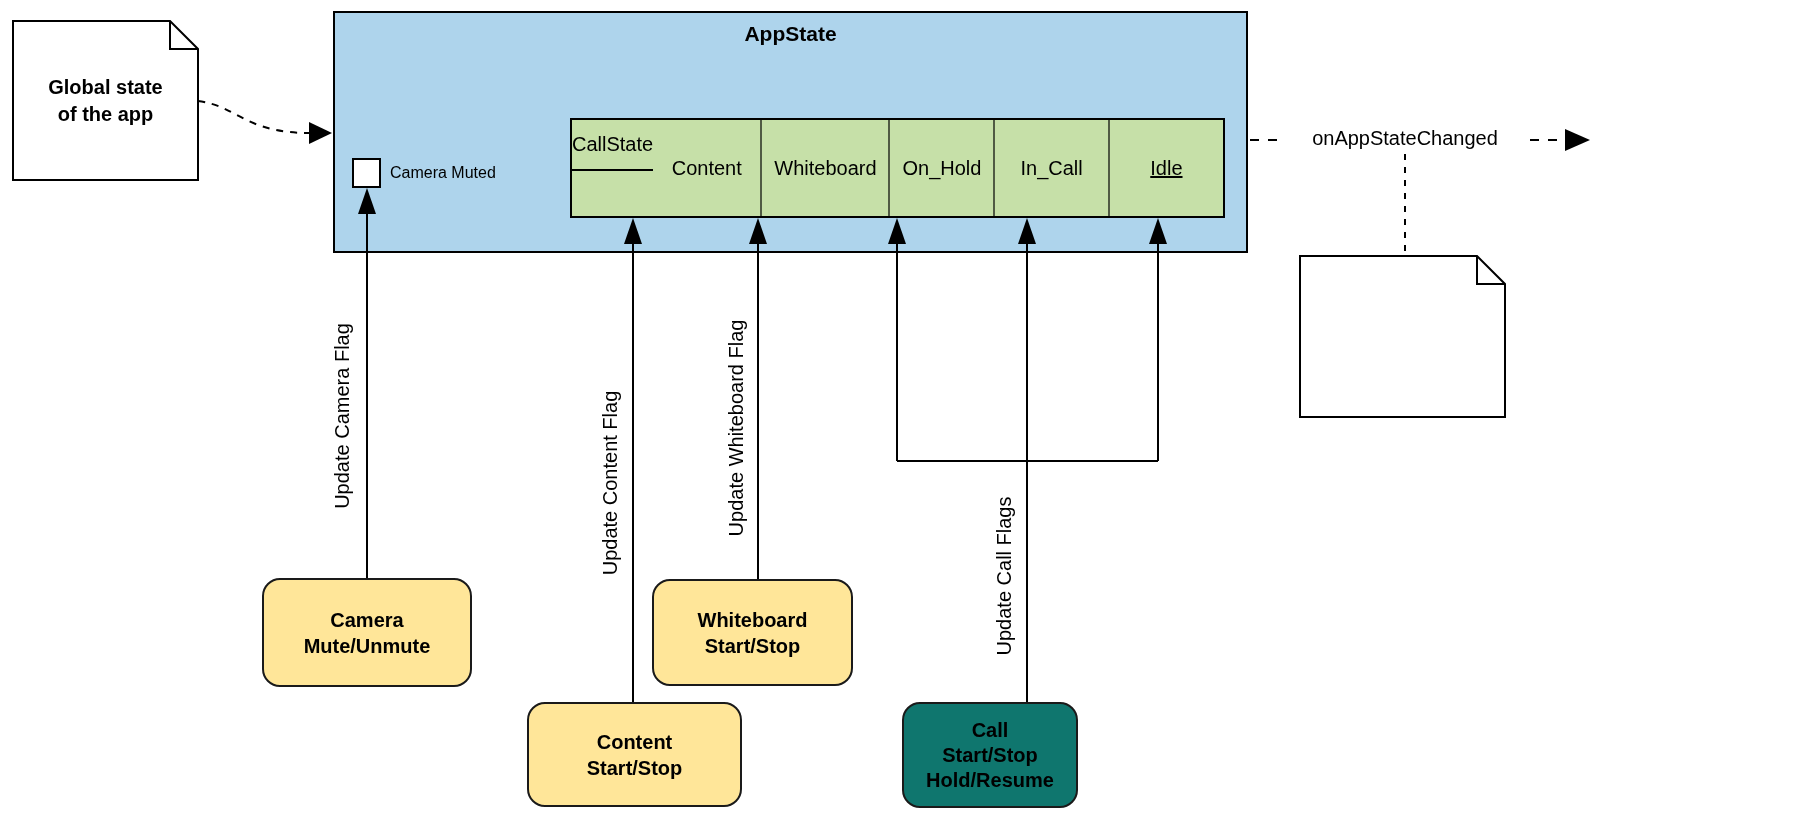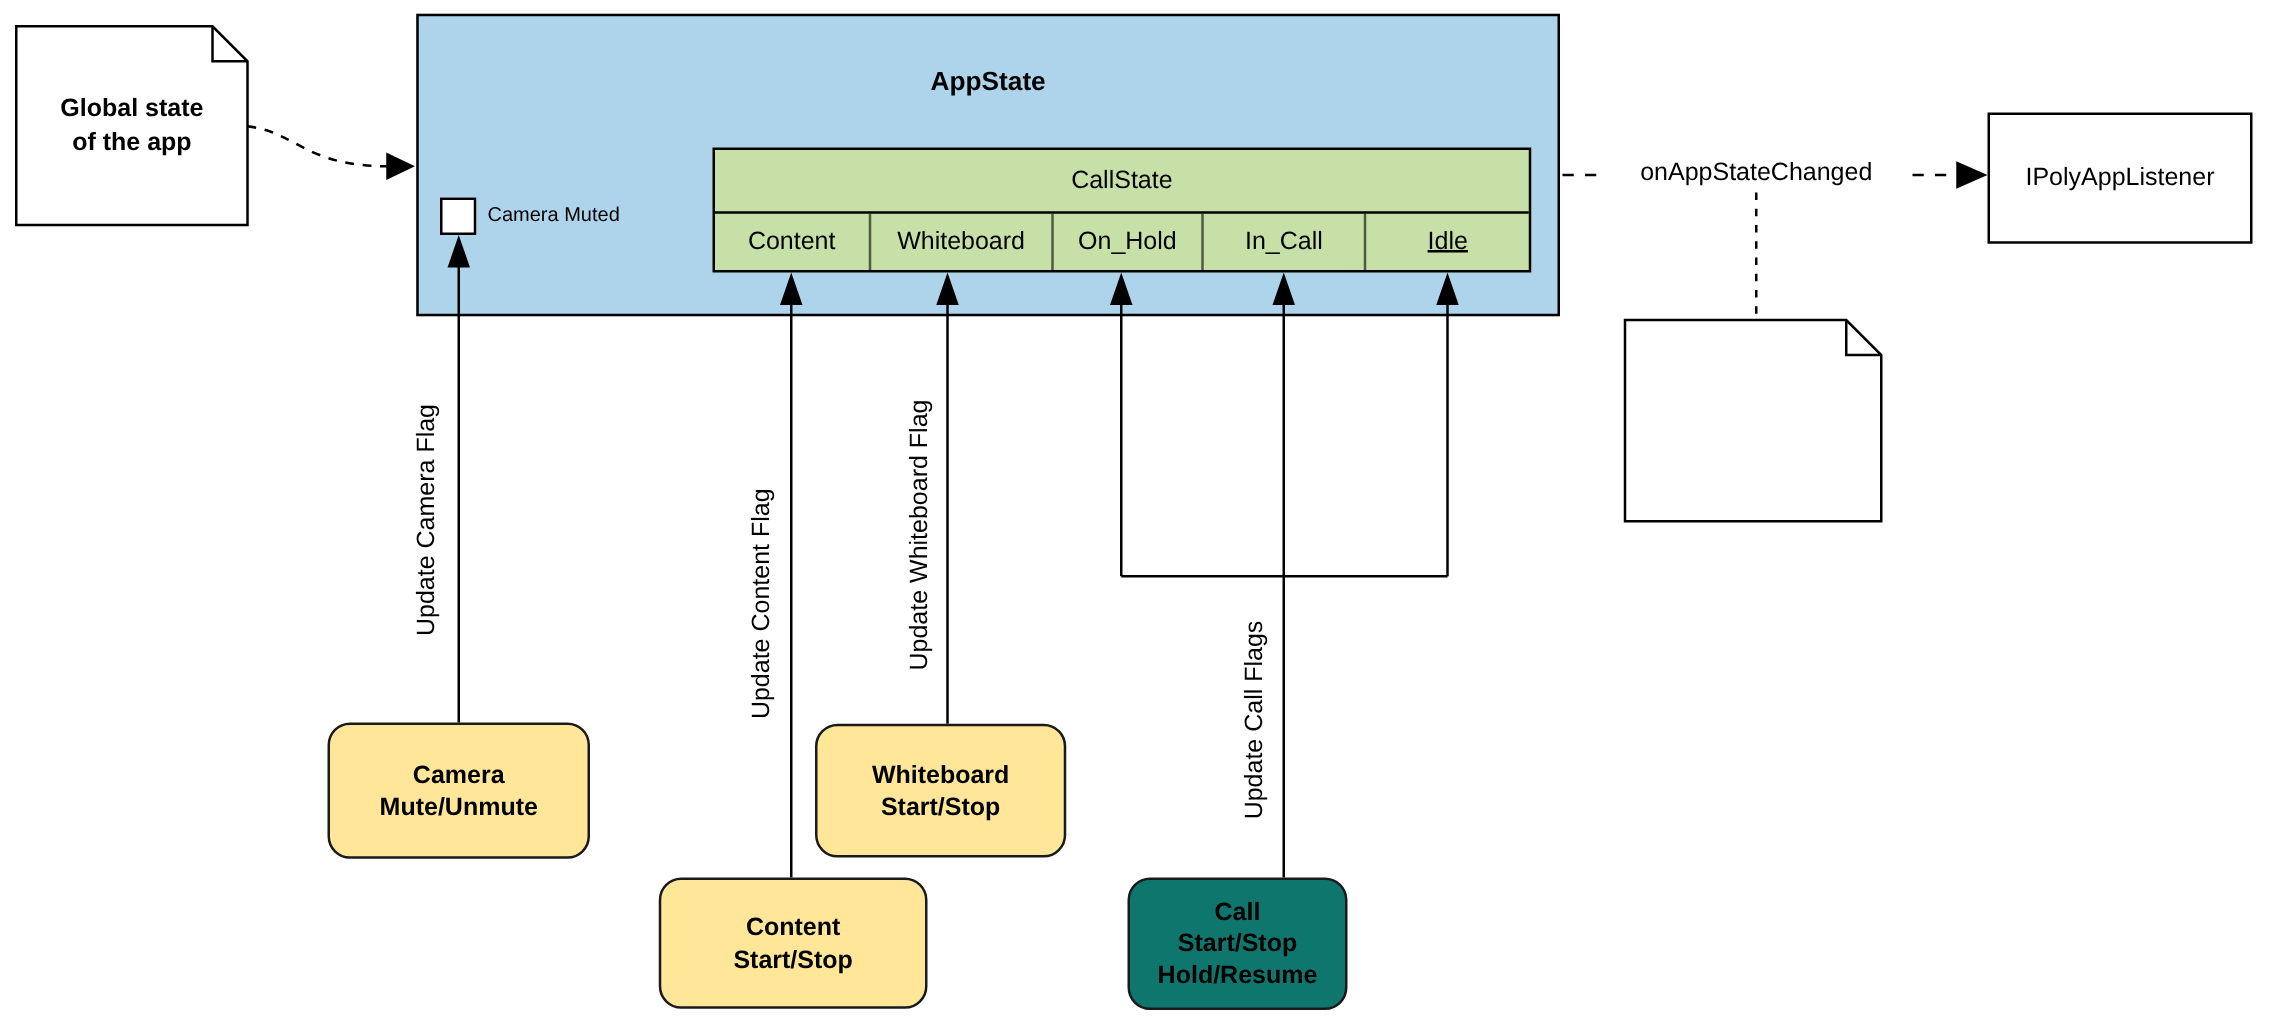--- a/index.html
+++ b/index.html
@@ -16,38 +16,38 @@
   .layer-box { z-index:1; }
   .overlay  { position:absolute; left:0; top:0; z-index:2; pointer-events:none; }
 
   
   .appstate {
     left:333px; top:11px; width:915px; height:242px;
     border:2px solid #000;
   }
   .appstate-title {
     left:333px; top:22px; width:915px; height:26px;
-    font-size:21px; font-weight:bold; text-align:center; z-index:1;margin-top:32px;
+    font-size:21px; font-weight:bold; text-align:center; z-index:1;
   }
 
   
   .checkbox {
     left:352px; top:158px; width:29px; height:30px;
     background:#fff; border:2px solid #000; z-index:1;
   }
   .checkbox-label {
     left:390px; top:158px; height:30px; line-height:30px;
     font-size:16px; z-index:1;
   }
 
   
   .calltable {
     left:570px; top:118px; width:655px; height:100px;
     border:2px solid #000; z-index:1;
-    display:flex; flex-direction:column;
+    display:flex; 
   }
   .calltable-header {
     height:49px; border-bottom:2px solid #000;
     font-size:20px; display:flex; align-items:center; justify-content:center;
   }
   .calltable-row { flex:1; display:flex; }
   .callcell {
     box-sizing:border-box; display:flex; align-items:center; justify-content:center;
     font-size:20px; border-left:2px solid #0009;
   }
@@ -95,21 +95,20 @@
     <div class="calltable-header">CallState</div>
     <div class="calltable-row">
       <div class="callcell" style="flex:125 0 0;">Content</div>
       <div class="callcell" style="flex:147 0 0;">Whiteboard</div>
       <div class="callcell" style="flex:120 0 0;">On_Hold</div>
       <div class="callcell" style="flex:131 0 0;">In_Call</div>
       <div class="callcell" style="flex:132 0 0;text-decoration:underline;">Idle</div>
     </div>
   </div>
 
-  <div class="abs listener center">IPolyAppListener</div>
 
   <div class="abs action center preline layer-box" style="left: 262px; top: 578px; width: 210px; height: 109px; background-color: rgb(255, 230, 153);">Camera
 Mute/Unmute</div>
 
   <div class="abs conn-label">onAppStateChanged</div>
   <div class="abs action center preline layer-box" style="left: 527px; top: 702px; width: 215px; height: 105px; background-color: rgb(255, 230, 153);">Content
 Start/Stop</div>
   <div class="abs action center preline layer-box" style="left: 652px; top: 579px; width: 201px; height: 107px; background-color: rgb(255, 230, 153);">Whiteboard
 Start/Stop</div>
   <div class="abs action center preline layer-box" style="left: 902px; top: 702px; width: 176px; height: 106px; line-height: 25px; background-color: #0f766e;">Call

